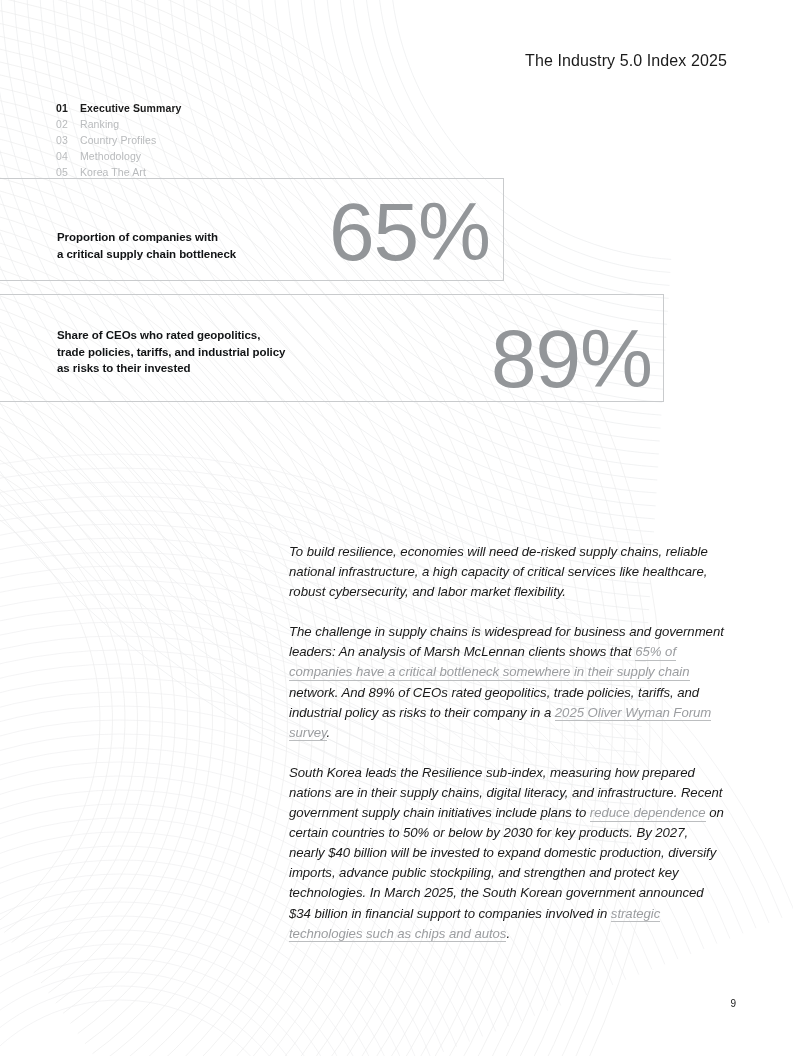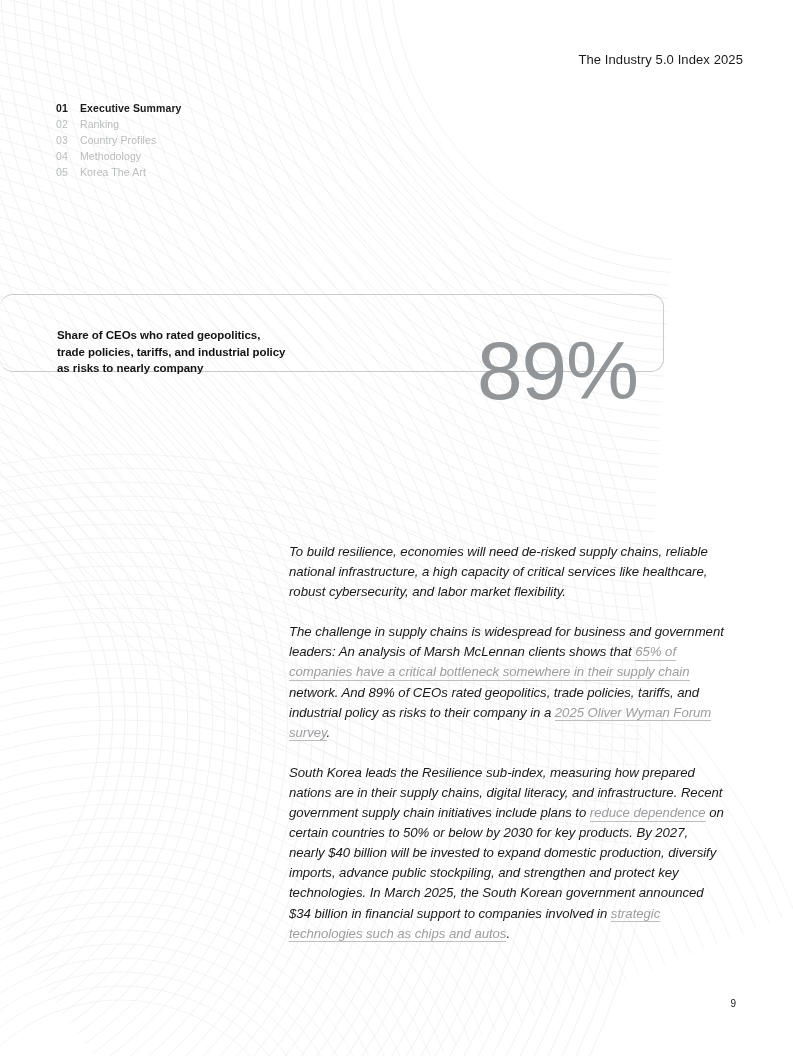--- a/index.html
+++ b/index.html
@@ -66,23 +66,23 @@
     font-weight: 700;
   }
   .toc-row.dim .toc-num,
   .toc-row.dim .toc-label {
     color: #b9bbbd;
     font-weight: 400;
   }
 
   .doc-title {
     position: absolute;
-    right: 50px;
+    right: 66px;
     top: 52px;
-    font-size: 13px;
+    font-size: 16px;
     color: #1a1a1a;
     letter-spacing: 0.1px;
     z-index: 5;
     white-space: nowrap;
     text-align: right;
   }
 
   
   .stat-box {
     position: absolute;
@@ -94,22 +94,21 @@
     z-index: 4;
   }
   .stat-box.one {
     top: 178px;
     width: 504px;
     height: 103px;
   }
   .stat-box.two {
     top: 294px;
     width: 664px;
-    height: 78px;
-    border-radius: 13px;
+    height: 108px;
   }
 
   .stat-label {
     position: absolute;
     left: 57px;
     font-size: 11.5px;
     font-weight: 700;
     line-height: 16.5px;
     color: #111315;
     letter-spacing: -0.05px;
@@ -125,23 +124,22 @@
     line-height: 1;
     color: #939699;
     letter-spacing: -1px;
     white-space: nowrap;
   }
   .stat-box.one .stat-value {
     right: 13px;
     top: 12px;
   }
   .stat-box.two .stat-value {
-    right: 25px;
+    right: 11px;
     top: 23px;
-    margin-top: 12px;
   }
 
   
   .body-copy {
     position: absolute;
     left: 289px;
     top: 542px;
     width: 438px;
     z-index: 5;
     font-style: italic;
@@ -336,26 +334,33 @@
       <span class="toc-label">Methodology</span>
     </div>
     <div class="toc-row dim">
       <span class="toc-num">05</span>
       <span class="toc-label">Korea The Art</span>
     </div>
   </div>
 
   <div class="doc-title">The Industry 5.0 Index 2025</div>
 
+  <div class="stat-box one">
+    <div class="stat-label">
+      <span>Proportion of companies with</span><br>
+      <span>a critical supply chain bottleneck</span>
+    </div>
+    <div class="stat-value">65%</div>
+  </div>
 
   <div class="stat-box two">
     <div class="stat-label">
       <span>Share of CEOs who rated geopolitics,</span><br>
       <span>trade policies, tariffs, and industrial policy</span><br>
-      <span>as risks to nearly company</span>
+      <span>as risks to their invested</span>
     </div>
     <div class="stat-value">89%</div>
   </div>
 
   <div class="body-copy">
 
     <p>To build resilience, economies will need de-risked supply chains, reliable national infrastructure, a high capacity of critical services like healthcare, robust cybersecurity, and labor market flexibility.</p>
 
     <p><span>The challenge in supply chains is widespread for business and government leaders: An analysis of Marsh McLennan clients shows that </span><a class="lnk" href="#">65% of companies have a critical bottleneck somewhere in their supply chain</a><span> network. And 89% of CEOs rated geopolitics, trade policies, tariffs, and industrial policy as risks to their company in a </span><a class="lnk" href="#">2025 Oliver Wyman Forum survey</a><span>.</span></p>
 

